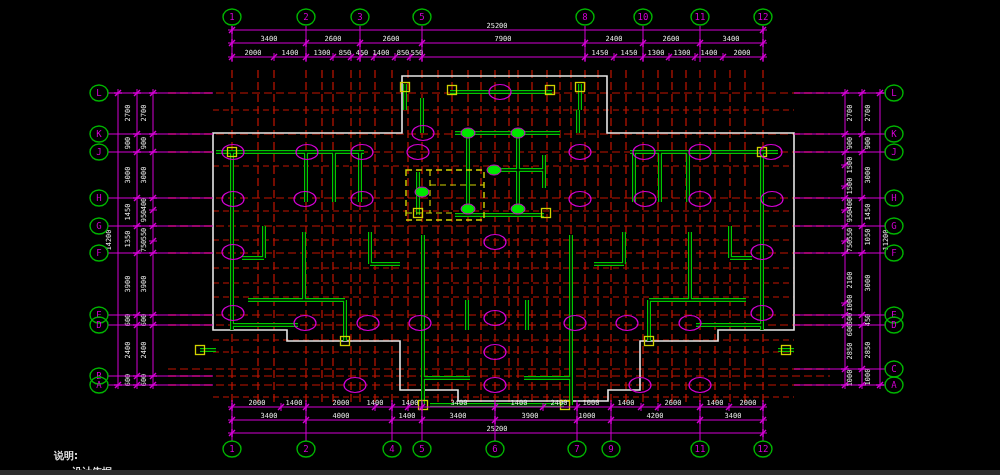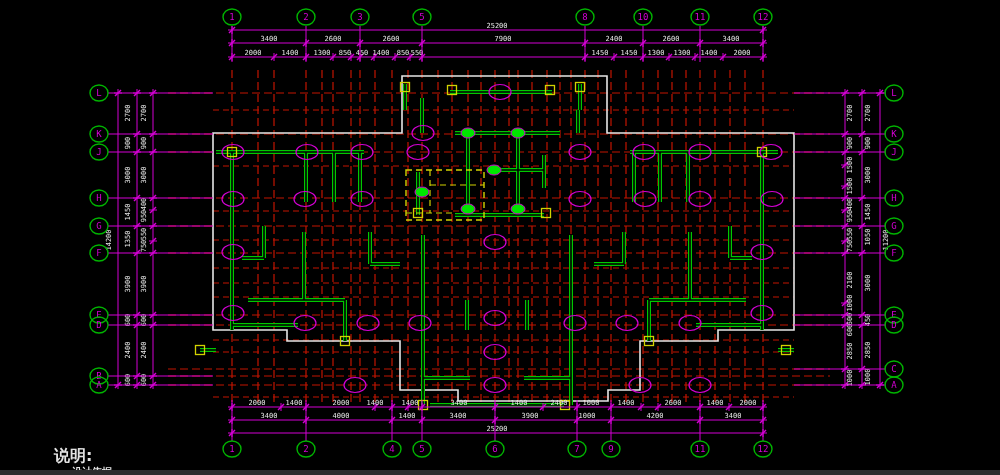--- a/index.html
+++ b/index.html
@@ -1,20 +1,20 @@
 <!DOCTYPE html>
 <html><head>
 <meta charset="utf-8">
 <style>
   html,body{margin:0;padding:0;background:#000;}
   .stage{position:relative;width:1000px;height:475px;background:#000;overflow:hidden;
          font-family:"DejaVu Sans Mono",monospace;}
   svg{position:absolute;left:0;top:0;}
   .notes{position:absolute;left:54px;top:450px;color:#e3e3e3;
-         font-family:"DejaVu Sans",sans-serif;font-size:16px;font-weight:bold;line-height:12px;}
+         font-family:"DejaVu Sans",sans-serif;font-size:10px;font-weight:bold;line-height:12px;}
   .notes-clip{position:absolute;left:72px;top:466px;height:8px;overflow:hidden;color:#e3e3e3;
          font-family:"DejaVu Sans",sans-serif;font-size:10px;font-weight:bold;line-height:11px;}
   .statusbar{position:absolute;left:0;top:470px;width:1000px;height:5px;background:#2e2e2e;}
 </style>
 </head>
 <body>
 
 <div class="stage">
   <svg id="cad" width="1000" height="475" viewBox="0 0 1000 475">
       <g>

